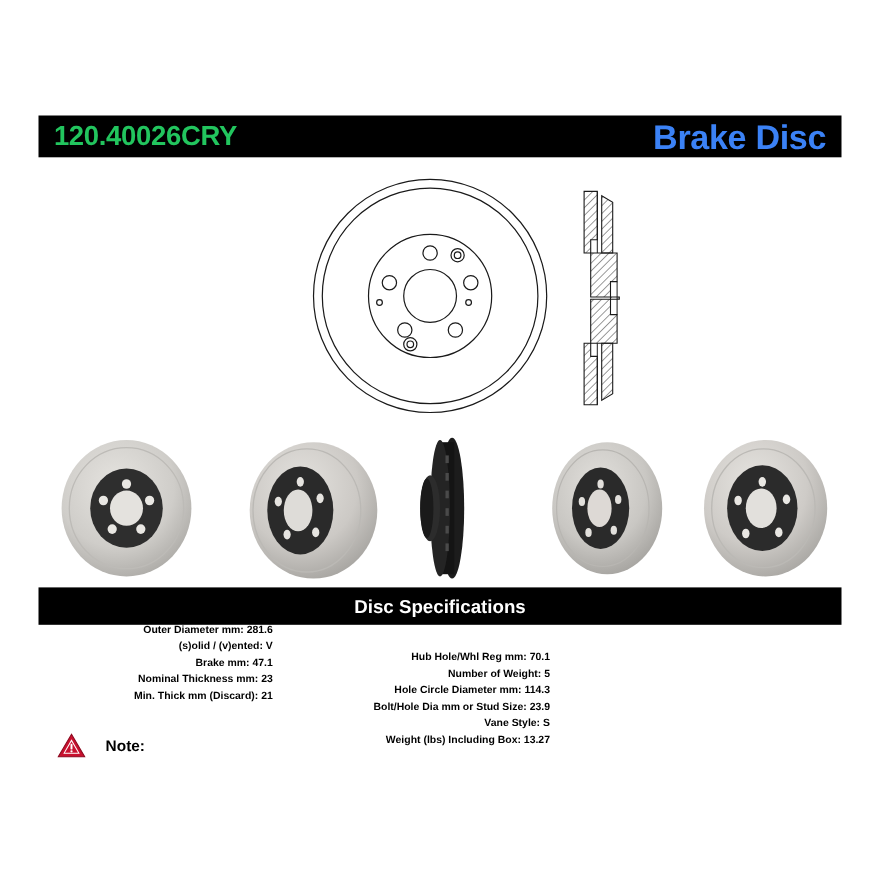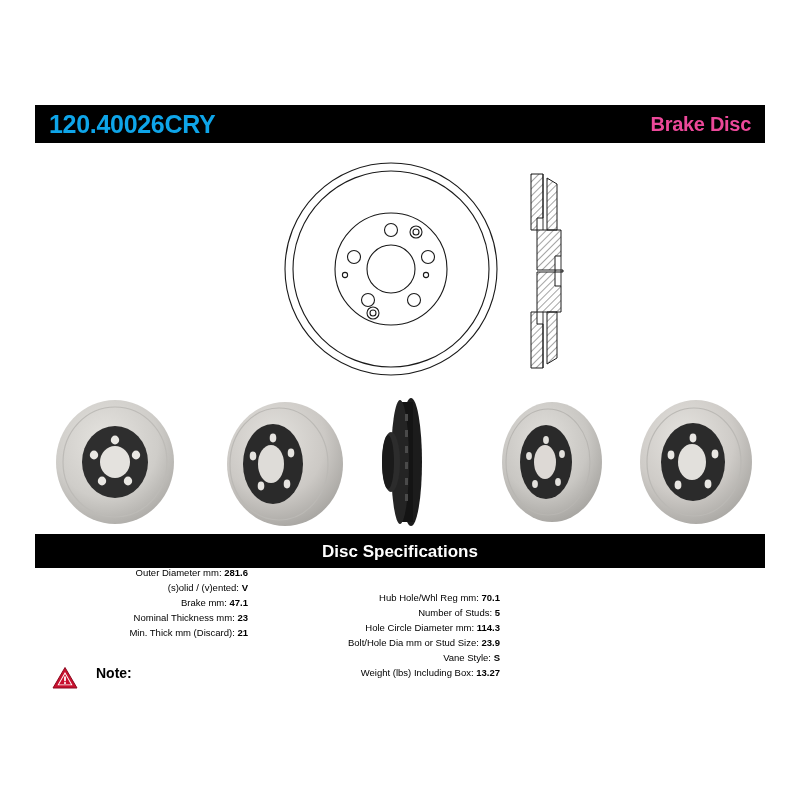--- a/index.html
+++ b/index.html
@@ -24,29 +24,29 @@
     top: 105px;
     width: 730px;
     height: 38px;
     background: #000000;
     display: flex;
     align-items: center;
     justify-content: space-between;
     padding: 0 14px;
   }
   #part-number {
-    color: #0ea5e9;
+    color: #22c55e;
     font-size: 25px;
     font-weight: bold;
     letter-spacing: -0.3px;
     line-height: 1;
   }
   #product-type {
-    color: #ec4899;
-    font-size: 20px;
+    color: #3b82f6;
+    font-size: 31px;
     font-weight: bold;
     letter-spacing: -0.3px;
     line-height: 1;
   }
 
   
   #drawing-area {
     position: absolute;
     left: 35px;
     top: 150px;
@@ -121,30 +121,30 @@
   #spec-col-left   { width: 225px; align-items: flex-end; padding-right: 12px; }
   #spec-col-mid    { width: 250px; align-items: flex-end; padding-right: 10px; margin-top: 25px; }
   #spec-col-right  { width: 255px; align-items: flex-start; padding-left: 36px; }
 
   .spec-row {
     font-size: 9.5px;
     font-weight: bold;
     line-height: 15px;
     white-space: nowrap;
   }
-  .spec-row .spec-label { font-weight: normal; }
+  .spec-row .spec-label { font-weight: bold; }
   .spec-row .spec-value { font-weight: bold; }
 
   
   #note-section {
     position: absolute;
     left: 52px;
     top: 666px;
     display: flex;
-    align-items: flex-start;
+    align-items: center;
   }
   #warning-icon {
     width: 26px;
     height: 24px;
     margin-right: 18px;
     flex: 0 0 auto;
   }
   #note-label {
     font-size: 14px;
     font-weight: bold;
@@ -348,21 +348,21 @@
       <span class="spec-value"> 21</span>
     </div>
   </div>
 
   <div class="spec-col" id="spec-col-mid">
     <div class="spec-row">
       <span class="spec-label">Hub Hole/Whl Reg mm:</span>
       <span class="spec-value"> 70.1</span>
     </div>
     <div class="spec-row">
-      <span class="spec-label">Number of Studs:</span>
+      <span class="spec-label">Number of Weight:</span>
       <span class="spec-value"> 5</span>
     </div>
     <div class="spec-row">
       <span class="spec-label">Hole Circle Diameter mm:</span>
       <span class="spec-value"> 114.3</span>
     </div>
     <div class="spec-row">
       <span class="spec-label">Bolt/Hole Dia mm or Stud Size:</span>
       <span class="spec-value"> 23.9</span>
     </div>

